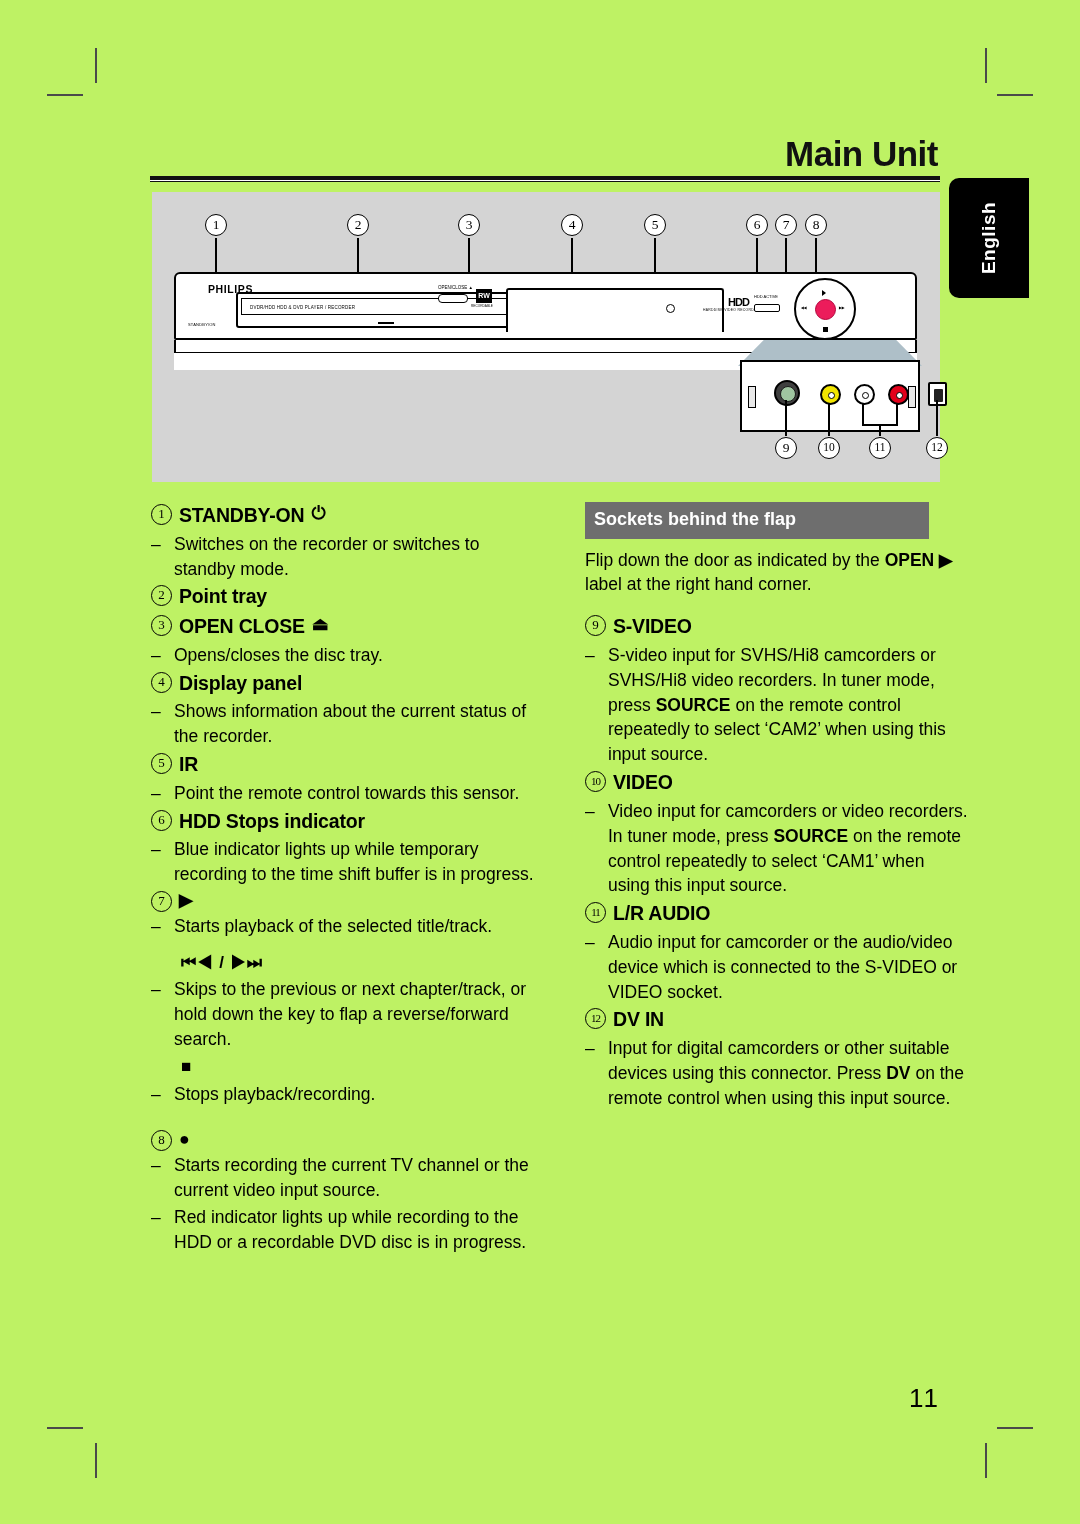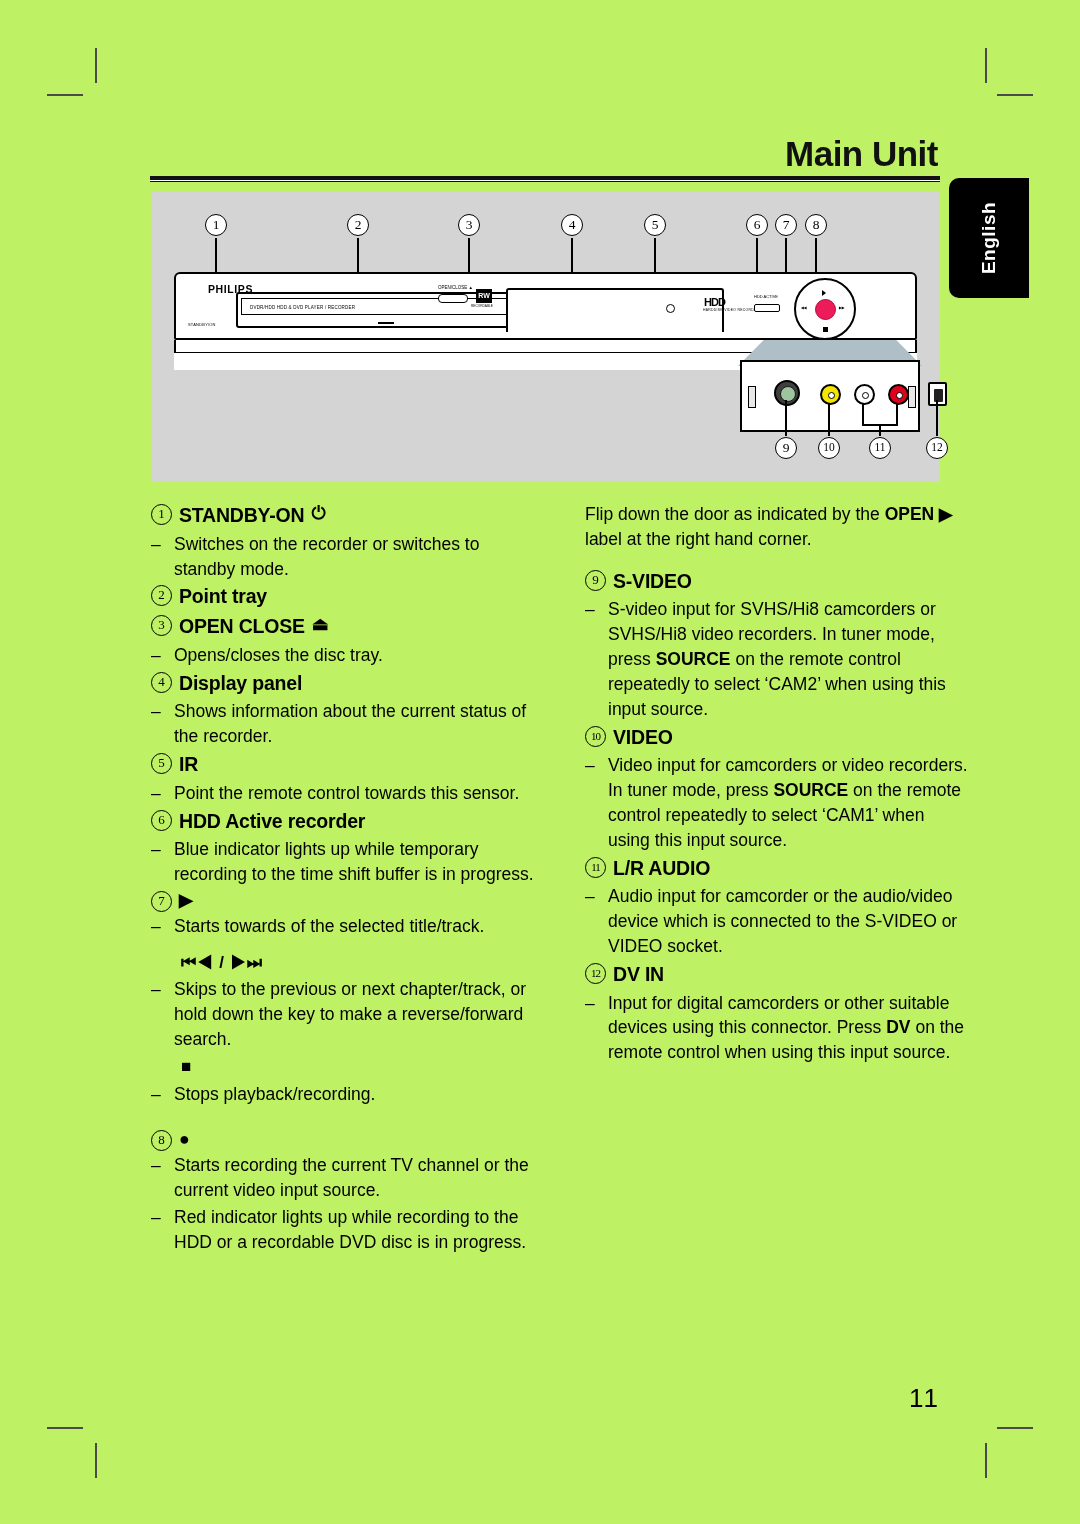--- a/index.html
+++ b/index.html
@@ -125,21 +125,21 @@
   .display-panel {
     position: absolute; left: 330px; top: 14px; width: 218px; height: 44px;
     border: 2px solid #000; background: #fff; border-radius: 3px 3px 0 0;
     border-bottom: none;
   }
   .ir-dot {
     position: absolute; left: 490px; top: 30px; width: 9px; height: 9px;
     border: 1.5px solid #000; border-radius: 50%; background:#fff;
   }
   .hdd-logo {
-    position: absolute; left: 528px; top: 22px;
+    position: absolute; left: 552px; top: 22px;
     font-size: 11px; font-weight: bold; letter-spacing: -1px; color:#000;
     font-family:"Liberation Sans", sans-serif;
     text-align:right;
   }
   .hdd-cap { position: absolute; left: 527px; top: 34px; font-size: 3.4px; letter-spacing:0.3px; }
   .hddactive-cap { position: absolute; left: 578px; top: 20px; font-size: 4px; white-space:nowrap; }
   .hdd-led {
     position: absolute; left: 578px; top: 30px; width: 26px; height: 8px;
     border: 1.5px solid #000; background: #fff; border-radius: 2px;
   }
@@ -418,42 +418,42 @@
       </div>
       <div class="bullet">
         <span class="dash">–</span>
         <span class="btext">Point the remote control towards this sensor.</span>
       </div>
     </div>
 
     <div class="sec">
       <div class="sec-head">
         <span class="num">6</span>
-        <span class="sec-title">HDD Active recorder</span>
+        <span class="sec-title">HDD Stops indicator</span>
       </div>
       <div class="bullet">
         <span class="dash">–</span>
         <span class="btext">Blue indicator lights up while temporary recording to the time shift buffer is in progress.</span>
       </div>
     </div>
 
     <div class="sec">
       <div class="sec-head">
         <span class="num">7</span>
         <span class="glyph">▶</span>
       </div>
       <div class="bullet">
         <span class="dash">–</span>
-        <span class="btext">Starts towards of the selected title/track.</span>
+        <span class="btext">Starts playback of the selected title/track.</span>
       </div>
 
       <div class="sub-glyph">⏮◀ / ▶⏭</div>
       <div class="bullet">
         <span class="dash">–</span>
-        <span class="btext">Skips to the previous or next chapter/track, or hold down the key to make a reverse/forward search.</span>
+        <span class="btext">Skips to the previous or next chapter/track, or hold down the key to flap a reverse/forward search.</span>
       </div>
 
       <div class="sub-glyph" style="margin-top:4px;">■</div>
       <div class="bullet">
         <span class="dash">–</span>
         <span class="btext">Stops playback/recording.</span>
       </div>
     </div>
 
     <div class="sec" style="margin-top:22px;">
@@ -468,20 +468,21 @@
       <div class="bullet">
         <span class="dash">–</span>
         <span class="btext">Red indicator lights up while recording to the HDD or a recordable DVD disc is in progress.</span>
       </div>
     </div>
 
   </div>
 
   <div class="col col-right">
 
+    <div class="flap-header">Sockets behind the flap</div>
 
     <div class="flap-intro">
       <span>Flip down the door as indicated by the </span><b>OPEN ▶</b><span> label at the right hand corner.</span>
     </div>
 
     <div class="sec" style="margin-top:16px;">
       <div class="sec-head">
         <span class="num">9</span>
         <span class="sec-title">S-VIDEO</span>
       </div>

